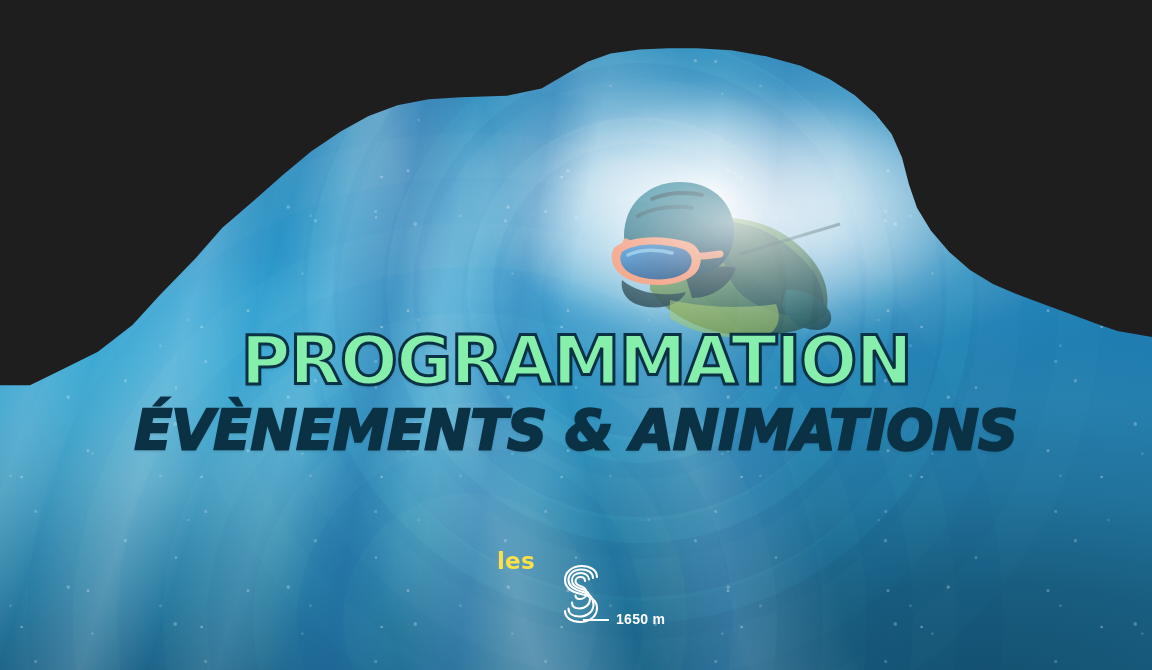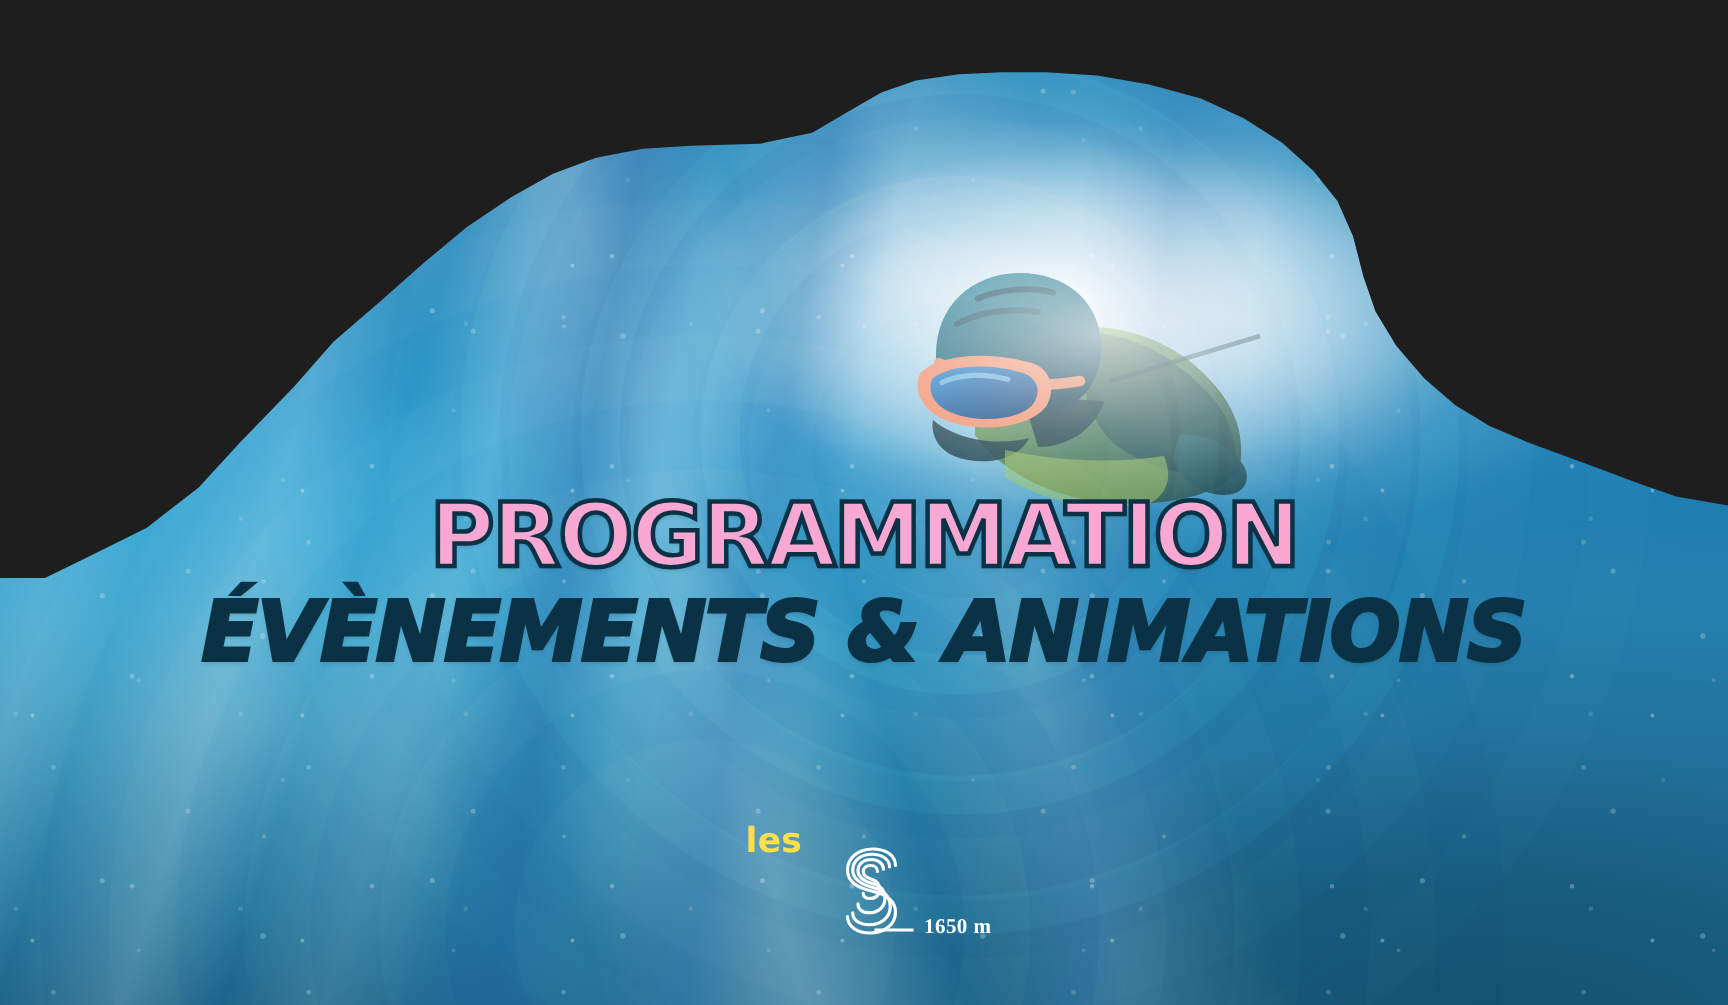--- a/index.html
+++ b/index.html
@@ -124,22 +124,22 @@
   #rings { position:absolute; inset:0; opacity:.30; mix-blend-mode:soft-light; }
   #rings2 { position:absolute; inset:0; opacity:.16; mix-blend-mode:overlay; }
 
   
   #title-block {
     position:absolute; left:0; right:0; top:330px;
     text-align:center; z-index:6;
     pointer-events:none;
   }
   #main-title {
-    font-size:59px; line-height:.92; font-weight:900;
-    letter-spacing:-1.5px; color:#f9a8d4;
+    font-size:68px; line-height:.92; font-weight:900;
+    letter-spacing:-1.5px; color:#86efac;
     font-family:"DejaVu Sans", sans-serif;
     -webkit-text-stroke:3px #0b3145;
     text-shadow:0 2px 3px rgba(6,32,48,.18);
   }
   #sub-title {
     margin-top:10px;
     font-size:55px; line-height:1; font-weight:900;
     letter-spacing:-0.5px; color:#0b3145;
     font-family:"DejaVu Sans", sans-serif;
     -webkit-text-stroke:2.5px #0b3145;
@@ -162,21 +162,21 @@
     position:absolute; left:25px; top:16px;
     font-size:58px; font-weight:700; color:#fff;
     font-family:"DejaVu Sans", sans-serif; letter-spacing:-1.5px;
     line-height:1;
   }
   .logo-word .gap { opacity:0; }
   .logo-s-mark { position:absolute; left:92px; top:15px; }
   .logo-alt {
     position:absolute; left:155px; top:63px;
     font-size:14px; font-weight:700; color:#fff;
-    font-family:Liberation Serif, serif; letter-spacing:.3px;
+    font-family:Liberation Sans, sans-serif; letter-spacing:.3px;
   }
   .logo-rule {
     position:absolute; left:122px; top:71px;
     width:26px; height:2px; background:#fff;
   }
 </style>
 </head>
 <body>
 
 <div id="poster">

